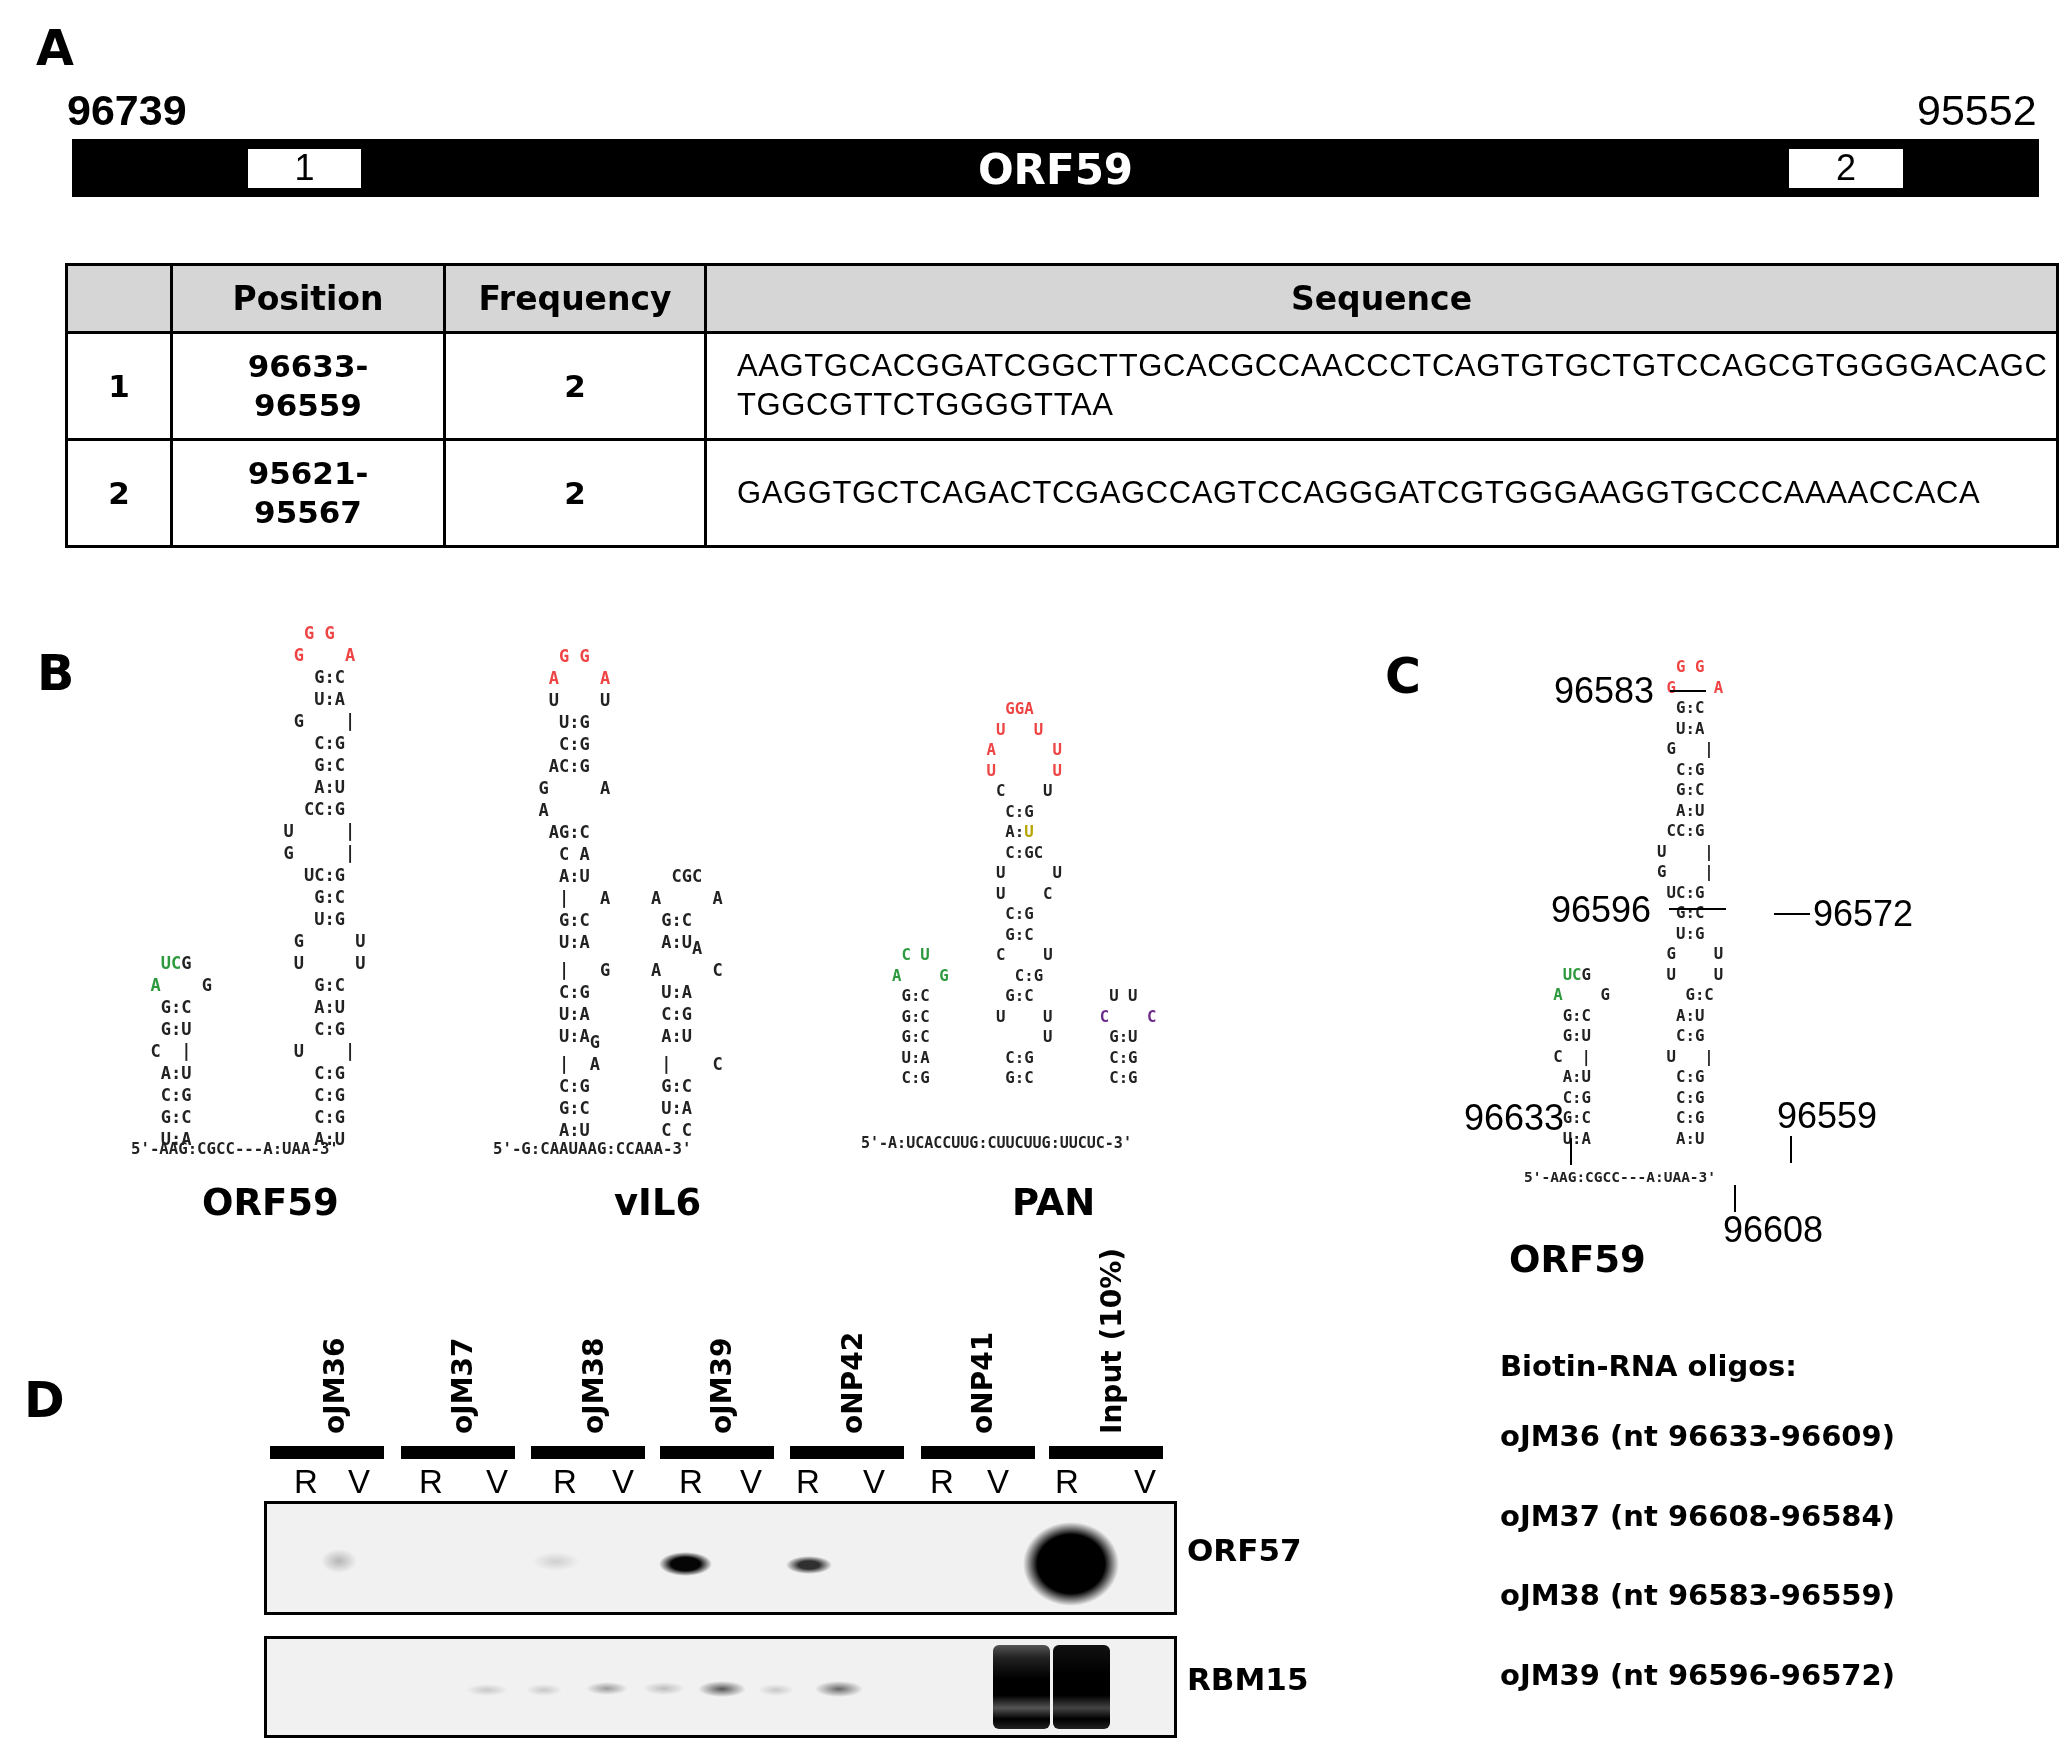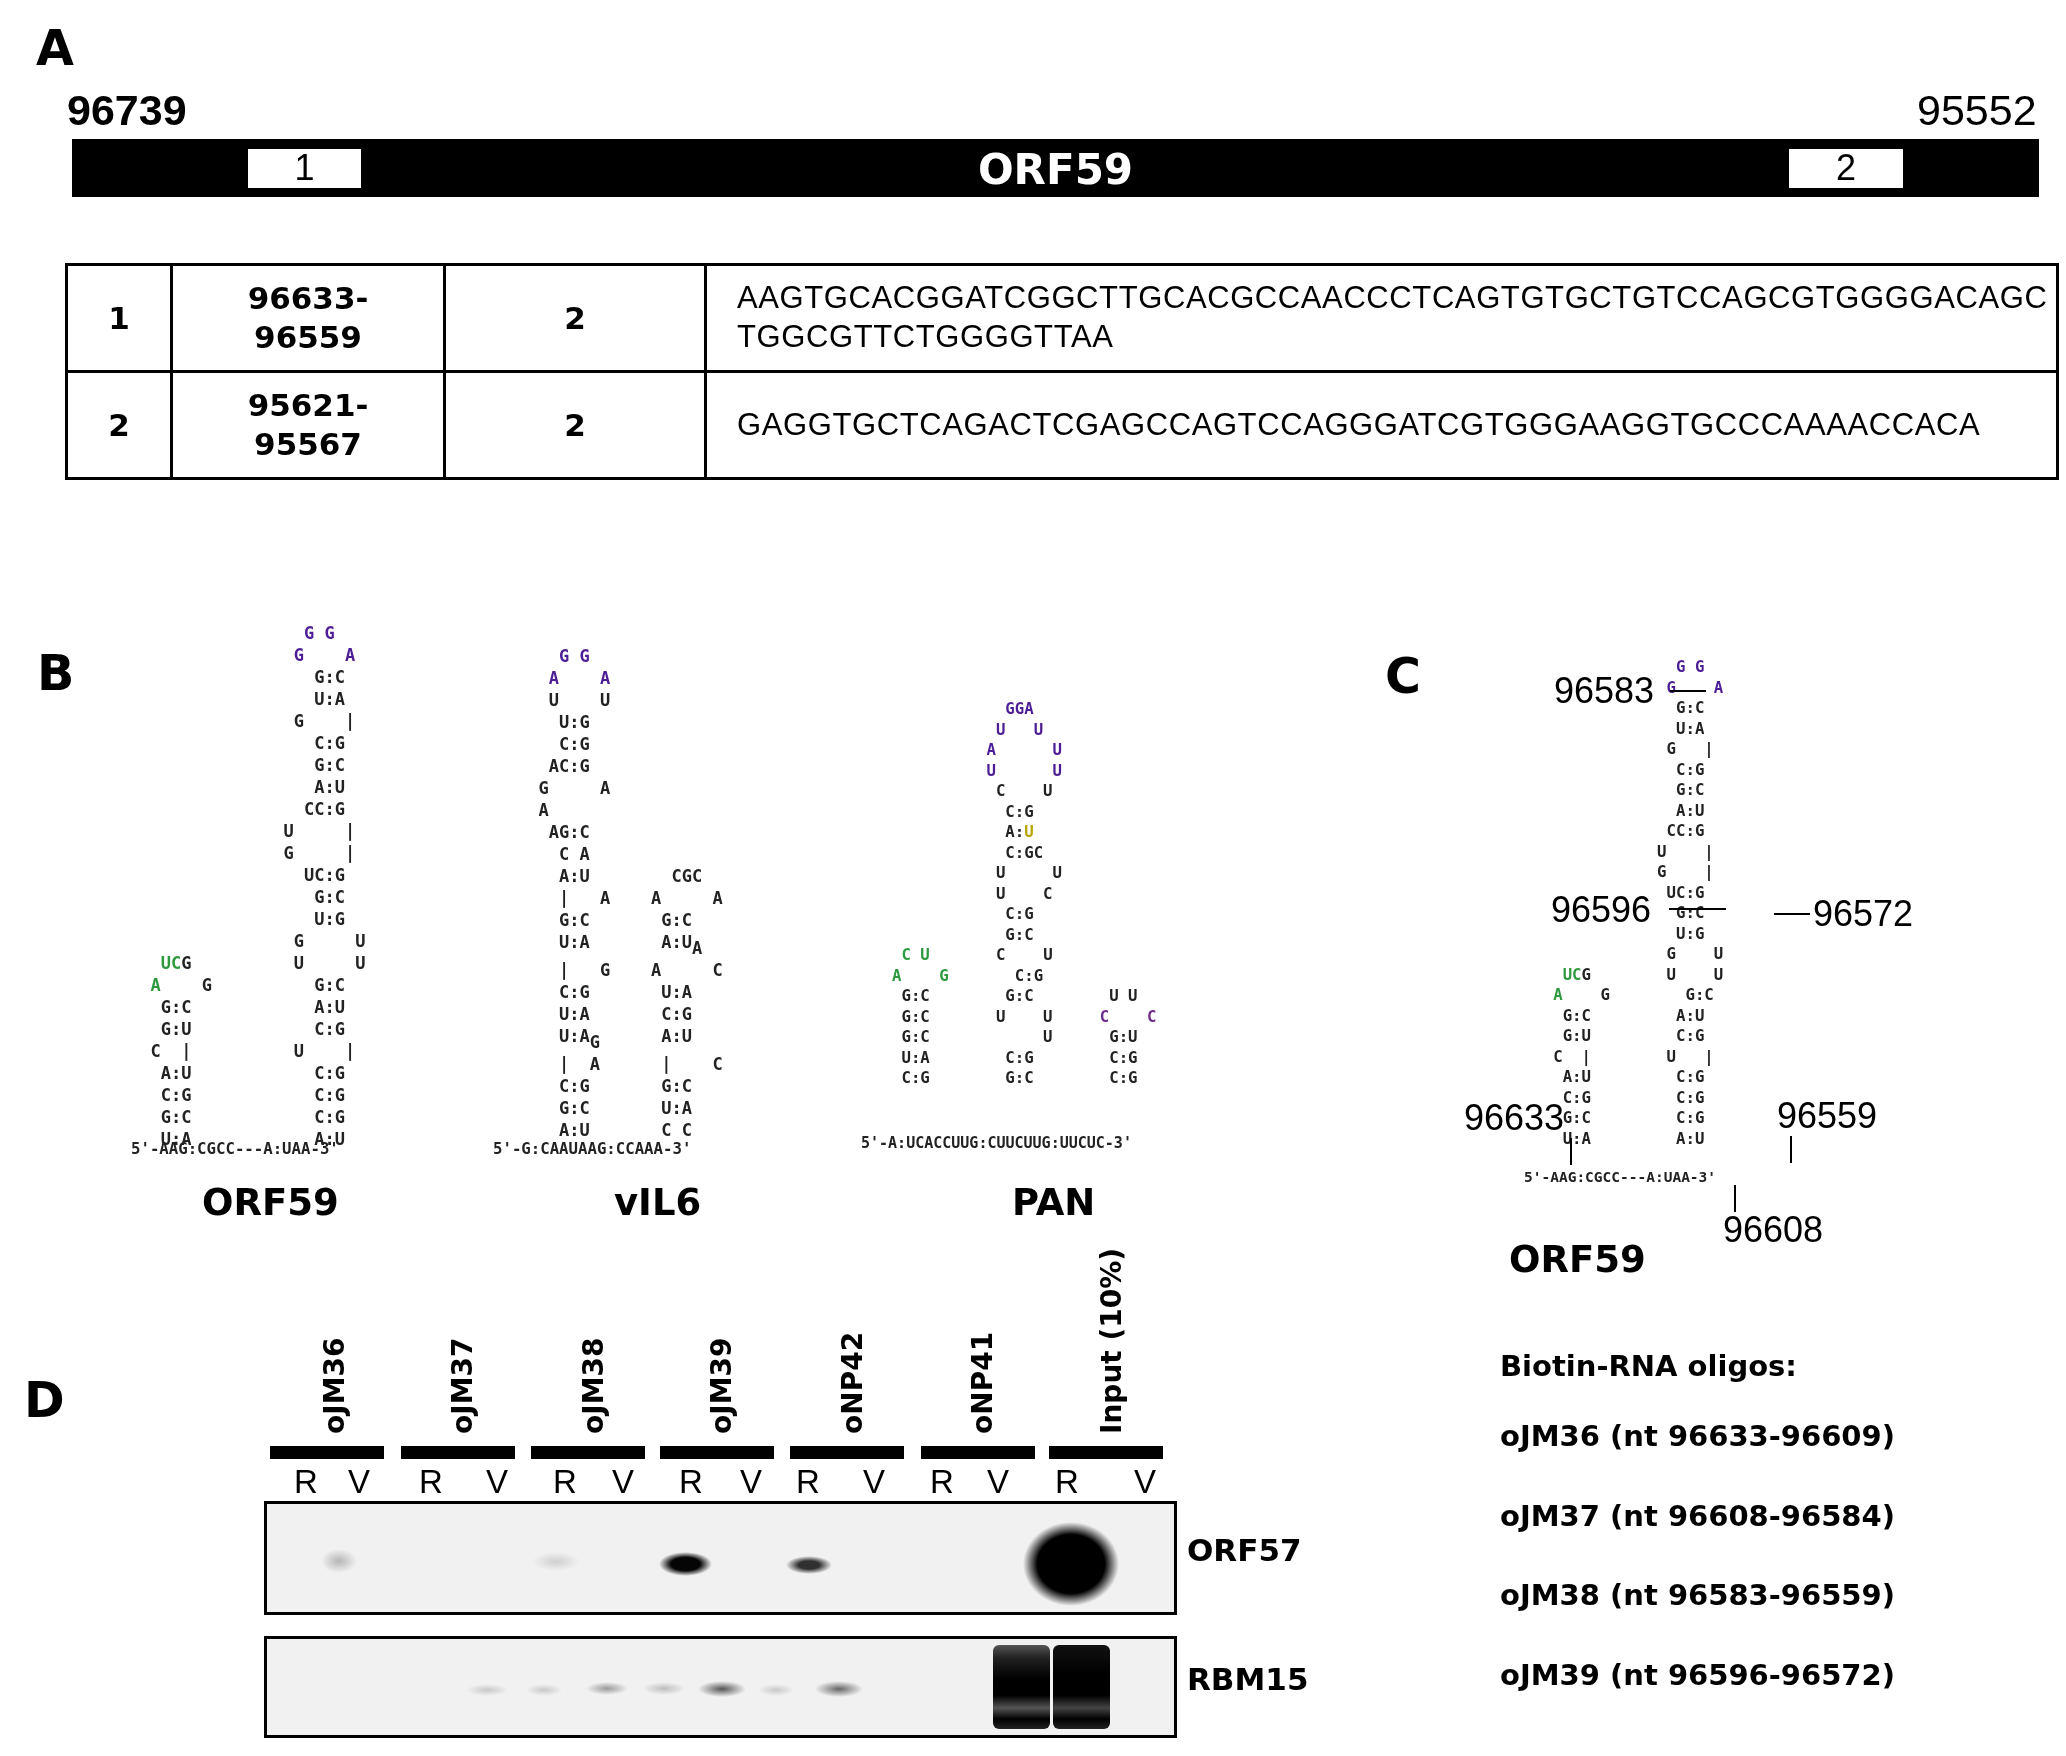--- a/index.html
+++ b/index.html
@@ -13,21 +13,21 @@
   
   table.seq{position:absolute;left:65px;top:263px;width:1994px;border-collapse:collapse;}
   table.seq th, table.seq td{border:3.6px solid #000;}
   table.seq th{background:#d6d6d6;height:63px;font-family:"DejaVu Sans",sans-serif;font-weight:bold;font-size:33px;}
   table.seq td{height:102px;font-size:31px;}
   table.seq td.num{text-align:center;font-family:"DejaVu Sans",sans-serif;font-weight:bold;}
   table.seq td.pos{text-align:center;font-family:"DejaVu Sans",sans-serif;font-weight:bold;line-height:1.25;}
   table.seq td.seqtxt{padding-left:30px;font-family:"Liberation Sans",sans-serif;font-size:31px;line-height:1.25;word-break:break-all;letter-spacing:0.6px;}
   
   .rna{position:absolute;font-family:"DejaVu Sans Mono",monospace;font-weight:bold;font-size:17px;line-height:22px;white-space:pre;color:#222;}
-  .red{color:#4c1d95;}
+  .red{color:#ef4444;}
   .green{color:#2e9a3e;}
   .gold{color:#b8a400;}
   .purple{color:#6a2a8a;}
   .struct-name{position:absolute;font-family:"DejaVu Sans",sans-serif;font-weight:bold;font-size:37px;line-height:1;}
   .annot{position:absolute;font-family:"Liberation Sans",sans-serif;font-size:36px;line-height:1;}
   .ann-line{position:absolute;background:#000;}
   
   .lane-label{position:absolute;transform-origin:left top;transform:rotate(-90deg);font-family:"DejaVu Sans",sans-serif;font-weight:bold;font-size:28px;white-space:nowrap;}
   .lane-bar{position:absolute;top:1446px;height:13.3px;background:#000;}
   .rv{position:absolute;top:1465px;font-family:"Liberation Sans",sans-serif;font-size:33px;line-height:1;}
@@ -55,20 +55,26 @@
 </div>
 
 <table class="seq">
   <colgroup>
     <col style="width:105px">
       <col style="width:273px">
       <col style="width:261px">
       <col>
   </colgroup>
   <tbody>
+      <tr>
+    <th></th>
+    <th>Position</th>
+    <th>Frequency</th>
+    <th>Sequence</th>
+  </tr>
   <tr>
     <td class="num">1</td>
     <td class="pos">
       <div>96633-</div>
       <div>96559</div>
     </td>
     <td class="num">2</td>
     <td class="seqtxt">AAGTGCACGGATCGGCTTGCACGCCAACCCTCAGTGTGCTGTCCAGCGTGGGGACAGCTGGCGTTCTGGGGTTAA</td>
   </tr>
   <tr>

